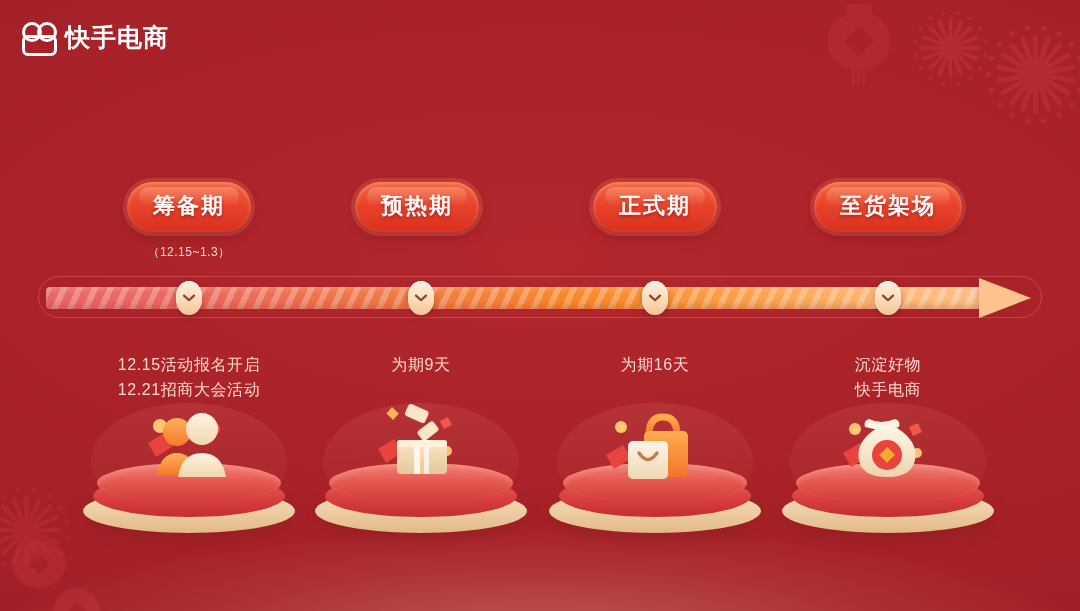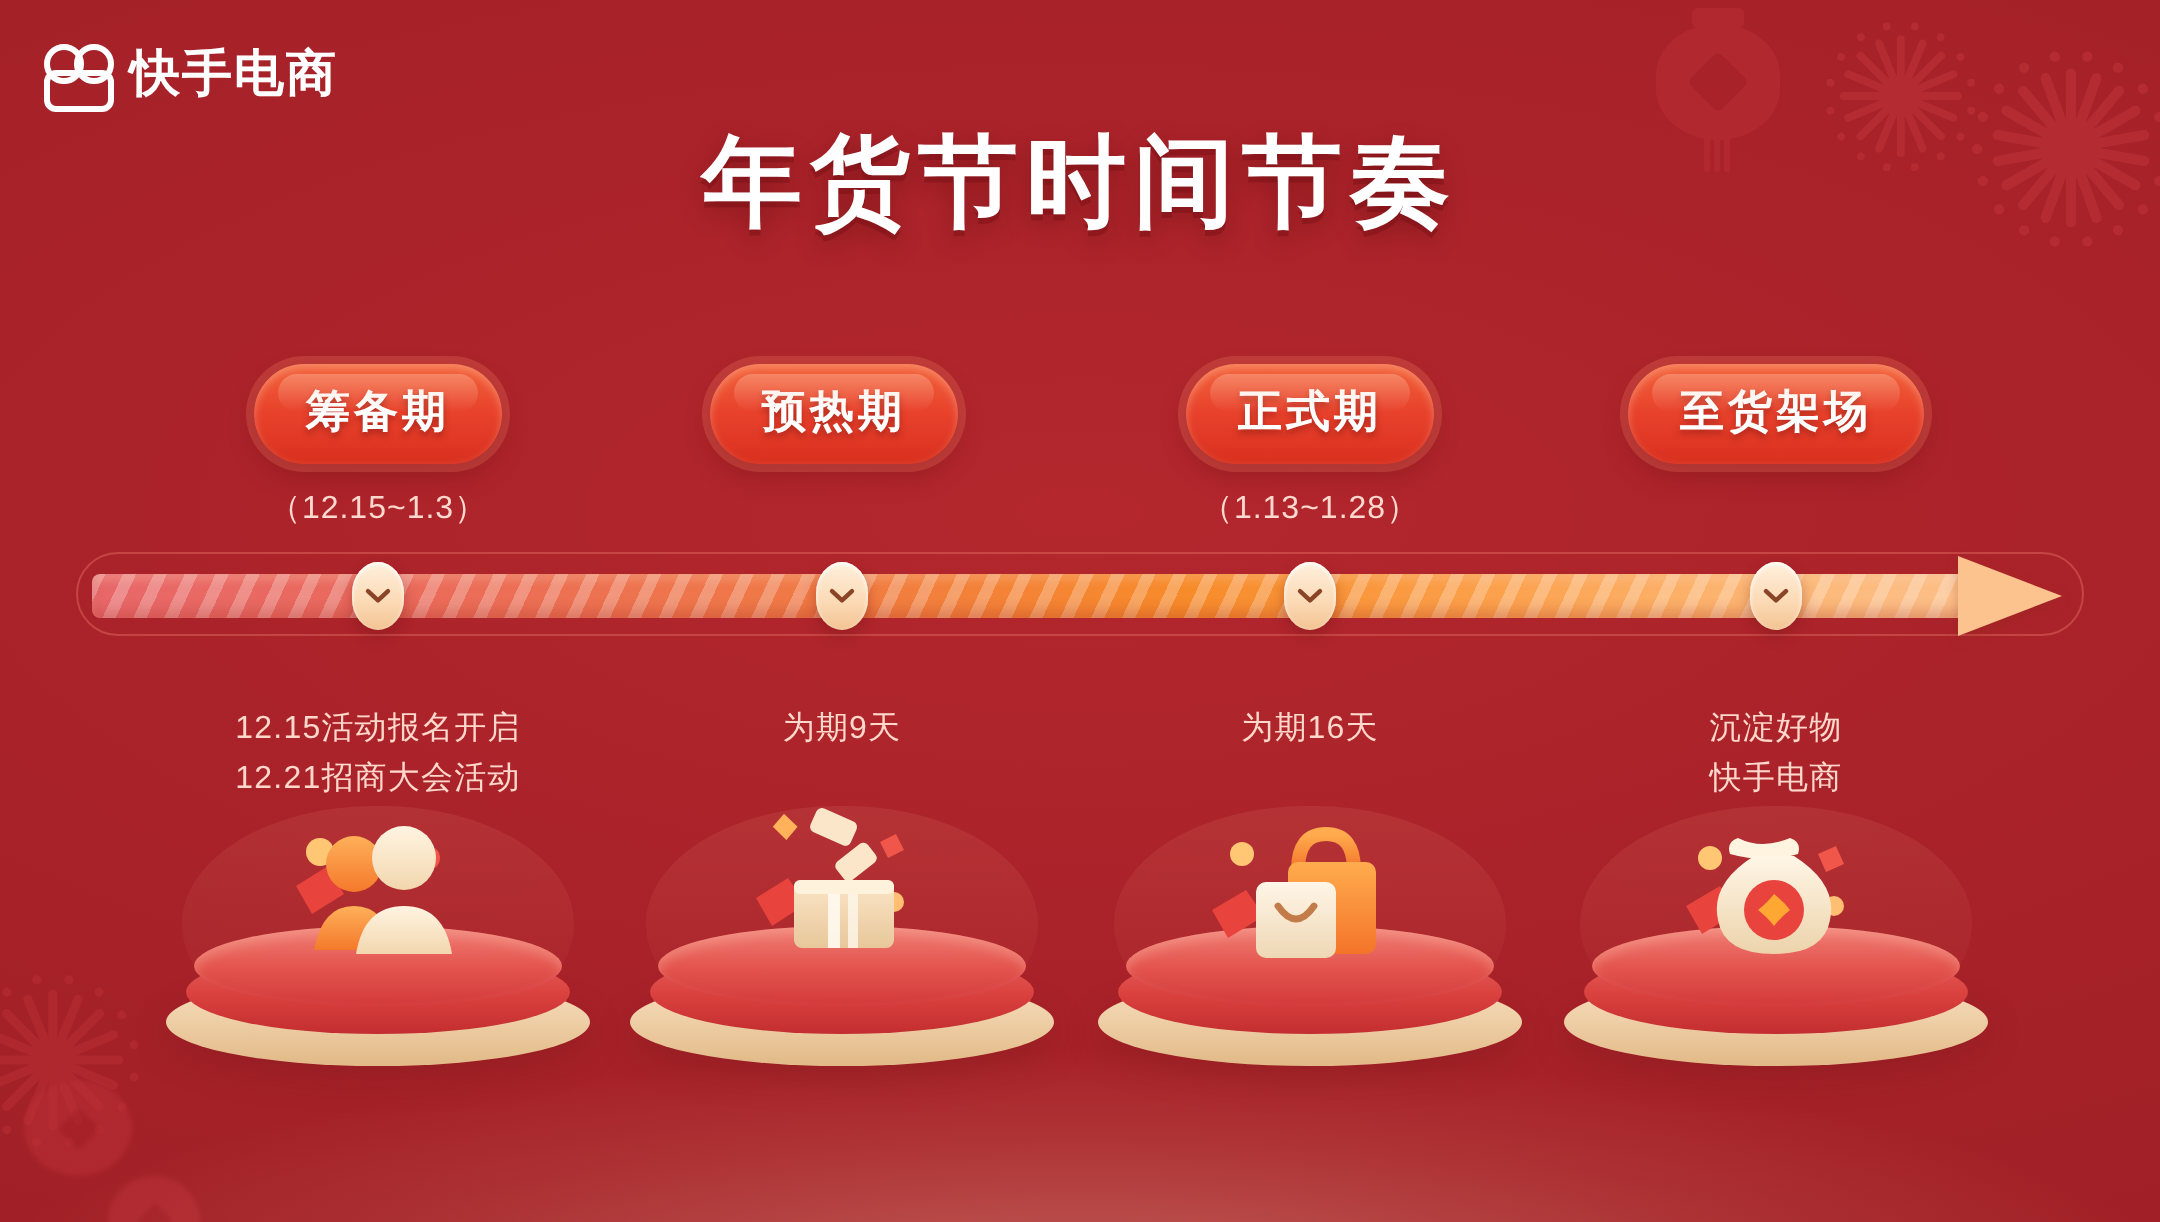--- a/index.html
+++ b/index.html
@@ -97,21 +97,21 @@
     text-shadow:0 2px 3px rgba(140,25,20,.6);
     white-space:nowrap;
   }
   .badge::after{
     content:"";position:absolute;left:12px;right:12px;top:5px;height:38%;
     border-radius:20px;
     background:linear-gradient(180deg,rgba(255,200,175,.38),rgba(255,160,130,0));
     pointer-events:none;
   }
   .phase-date{
-    margin-top:12px;color:#ffd9cf;font-size:16px;letter-spacing:.5px;white-space:nowrap;
+    margin-top:12px;color:#ffd9cf;font-size:12px;letter-spacing:.5px;white-space:nowrap;
   }
 
   
   .track{
     position:absolute;left:38px;top:276px;width:1004px;height:42px;
     border:1.5px solid rgba(255,150,130,.30);border-radius:21px;
     box-sizing:border-box;
   }
   .bar{
     position:absolute;left:46px;top:287px;width:985px;height:22px;
@@ -306,26 +306,25 @@
 
   <div class="logo">
     <div class="logo-mark">
       <div class="ring r1"></div>
         <div class="ring r2"></div>
         <div class="box"></div>
     </div>
     <div class="logo-text">快手电商</div>
   </div>
 
-  <div class="title">年货节时间节奏</div>
 
   <div class="phases">
       <div class="phase" style="left: 39px; width: 300px;"><div class="badge">筹备期</div><div class="phase-date">（12.15~1.3）</div></div>
       <div class="phase" style="left: 267px; width: 300px;"><div class="badge">预热期</div></div>
-      <div class="phase" style="left: 505px; width: 300px;"><div class="badge">正式期</div><div class="phase-date">（1.13~1.28）</div></div>
+      <div class="phase" style="left: 505px; width: 300px;"><div class="badge">正式期</div></div>
       <div class="phase" style="left: 738px; width: 300px;"><div class="badge">至货架场</div></div>
     </div>
 
   <div class="track"></div>
   <div class="bar">
     <div class="bar-body"></div>
     <div class="bar-arrow"></div>
   </div>
   <div id="markers">
       <div class="marker" style="left: 189px;">

